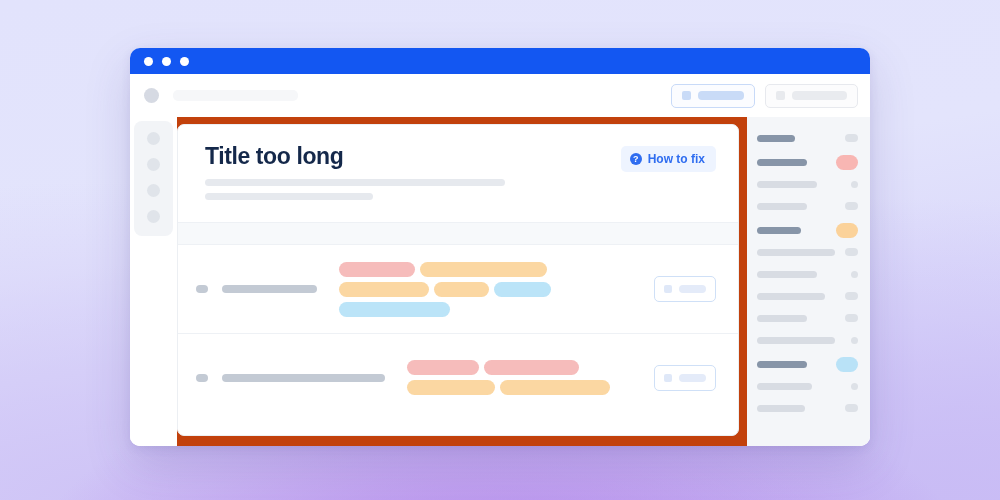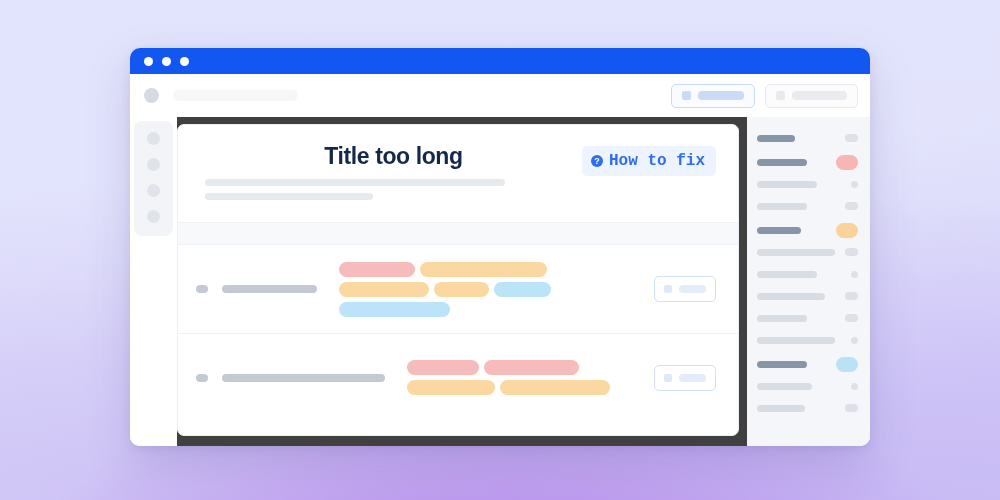--- a/index.html
+++ b/index.html
@@ -73,24 +73,23 @@
     background: #f2f4f7;
     border-radius: 8px;
     padding: 11px 0 13px;
     display: flex; flex-direction: column; align-items: center; gap: 13px;
   }
   .rail-dot { width: 13px; height: 13px; border-radius: 50%; background: #e0e4ea; }
 
   
   .center {
     flex: 1 1 auto; min-width: 0;
-    background: #404040;
+    background: #c2410c;
     padding: 7px 8px 10px 0;
     display: flex;
-    text-align: center;
   }
   .maincard {
     flex: 1 1 auto;
     background: #ffffff;
     border: 1px solid #eceff3;
     border-radius: 7px;
     display: flex; flex-direction: column;
     overflow: hidden;
   }
 
@@ -117,21 +116,21 @@
     flex: 0 0 auto;
     margin-top: 2px;
   }
   .q-icon {
     width: 12px; height: 12px; border-radius: 50%;
     background: #2f6df0; color: #ffffff;
     font-size: 9px; font-weight: 700;
     display: flex; align-items: center; justify-content: center;
     line-height: 1;
   }
-  .howto-label { font-size: 16px; font-weight: 600; color: #2f6df0; white-space: nowrap; font-family: Liberation Mono, monospace; }
+  .howto-label { font-size: 12px; font-weight: 600; color: #2f6df0; white-space: nowrap; }
 
   .subbar { height: 22px; background: #f7f9fb; border-bottom: 1px solid #eef1f5; }
 
   
   .row {
     display: flex; align-items: center;
     padding: 14px 22px 14px 18px;
     min-height: 88px;
   }
   .row + .row { border-top: 1px solid #eef1f5; }

